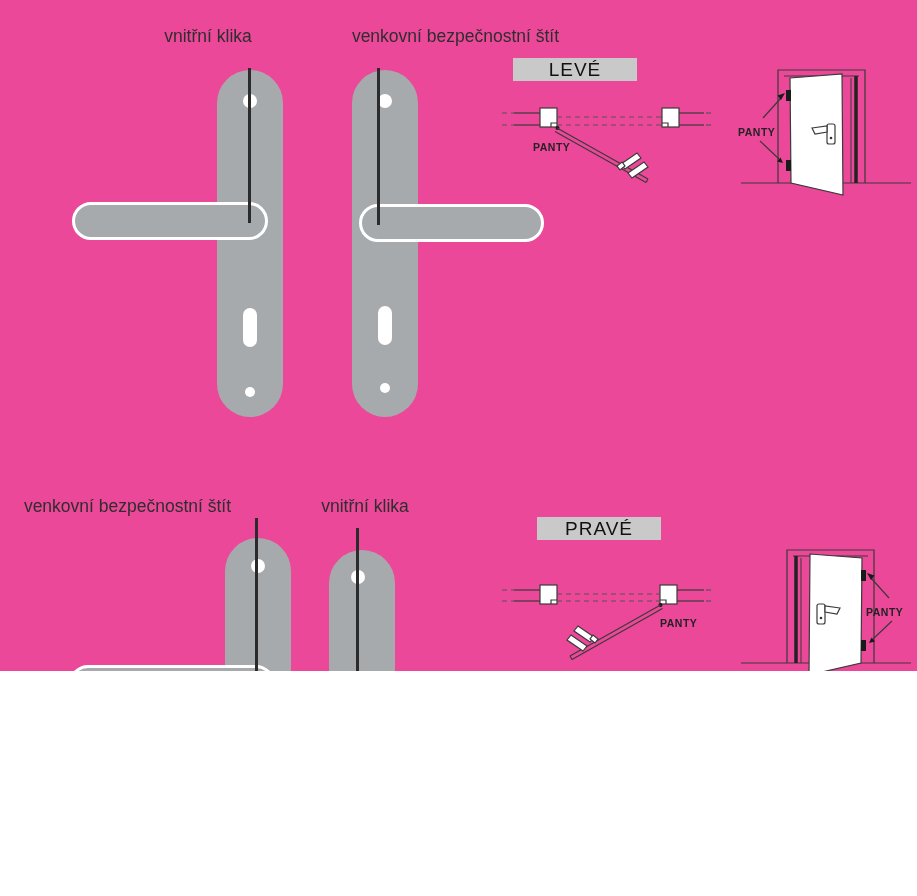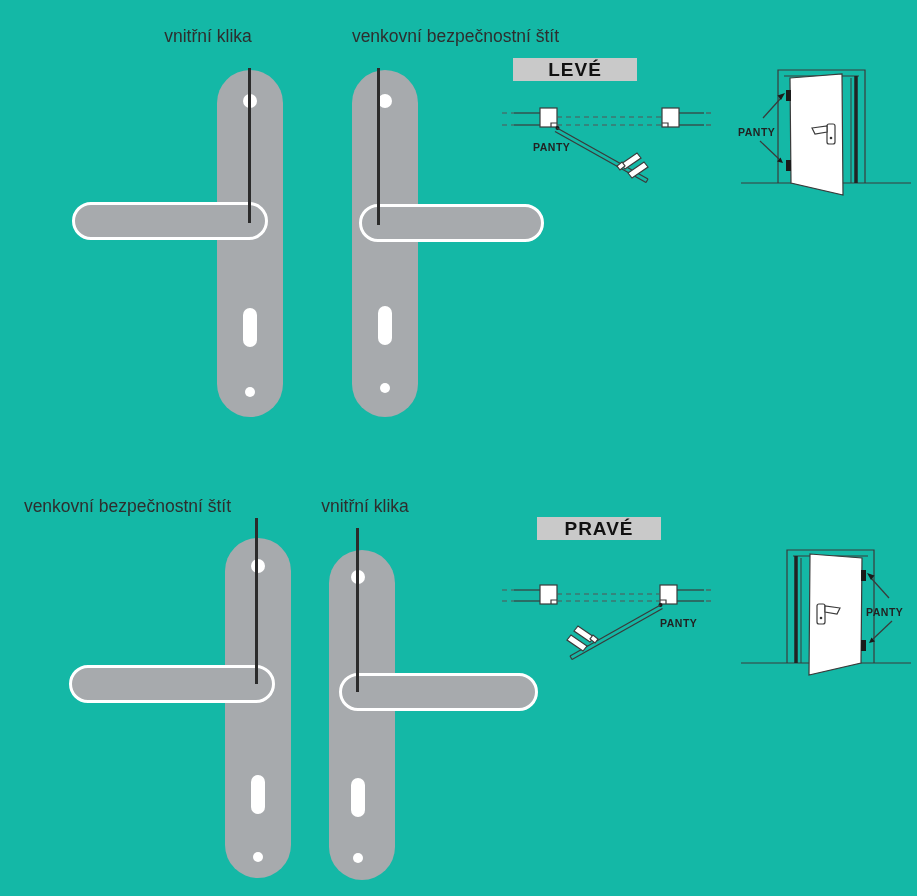--- a/index.html
+++ b/index.html
@@ -1,17 +1,17 @@
 <!DOCTYPE html>
 <html><head>
 <meta charset="utf-8">
 <style>
   html,body{margin:0;padding:0;background:#fff;}
   .canvas{
-    position:relative;width:917px;height:896px;background:#14b8a6;overflow:hidden;
+    position:relative;width:917px;height:671px;background:#ec4899;overflow:hidden;
     font-family:"Liberation Sans", sans-serif;
   }
   .plate-label{
     position:absolute;font-size:17.5px;color:#2e2e2e;text-align:center;white-space:nowrap;
   }
   .plate{
     position:absolute;width:66px;background:#a7aaad;border-radius:33px;
   }
   .hole{
     position:absolute;width:14px;height:14px;background:#fff;border-radius:50%;
@@ -22,21 +22,21 @@
   }
   .handle{
     position:absolute;height:38px;background:#a7aaad;border:3px solid #fff;border-radius:20px;
     box-sizing:border-box;
   }
   .axis{
     position:absolute;width:3px;background:#2b2b2b;
   }
   .variant-box{
     position:absolute;width:124px;height:23px;background:#c9c9c9;color:#111;
-    font-size:19px;font-weight:bold;letter-spacing:1px;text-align:center;line-height:23px;
+    font-size:19px;font-weight:normal;letter-spacing:1px;text-align:center;line-height:23px;
   }
   svg{position:absolute;overflow:visible;}
   svg text{font-family:"Liberation Sans", sans-serif;font-size:10.5px;font-weight:bold;fill:#222;letter-spacing:.5px;}
   .ln{stroke:#3a3a3a;stroke-width:1.2;fill:none;}
   .lnw{stroke:#3a3a3a;stroke-width:1.2;fill:#fff;}
   .dsh{stroke:#555;stroke-width:1.2;fill:none;stroke-dasharray:5 4;}
   .blk{fill:#1a1a1a;stroke:none;}
 </style>
 </head>
 <body>

